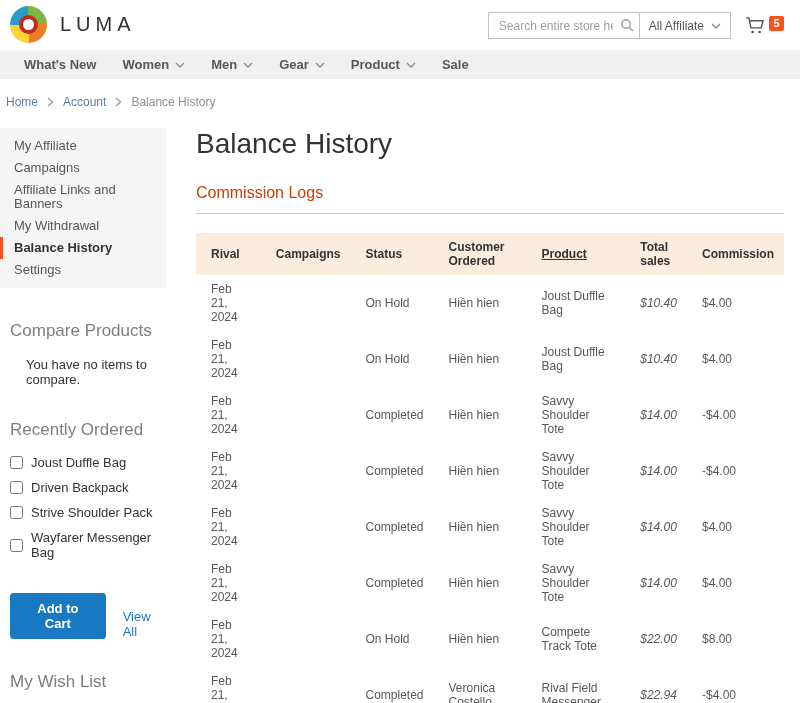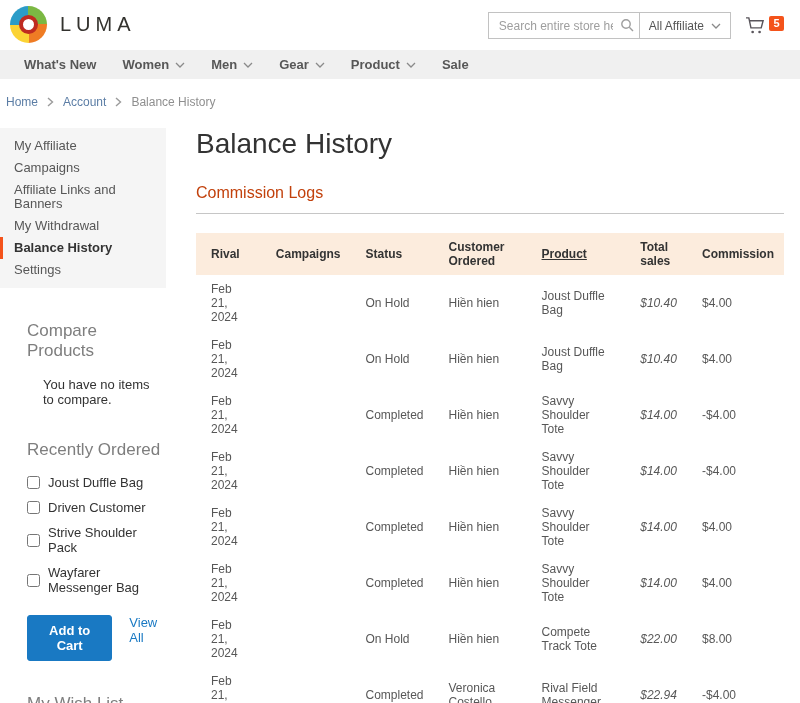--- a/index.html
+++ b/index.html
@@ -41,26 +41,26 @@
 
   
   .columns { display:flex; padding-right:16px; }
   .sidebar { width:166px; flex-shrink:0; }
   .main { flex:1; padding-left:30px; }
 
   
   .account-nav { background:var(--sidebar_bg,#f5f5f5); padding:7px 0; }
   .account-item { display:block; padding:4px 12px 4px 11px; font-size:13px; color:var(--text_gray,#575757); border-left:3px solid transparent; line-height:14px; }
   .account-item.active { font-weight:bold; color:#333; border-left-color:var(--accent_orange,#f4531b); }
-  .side-block { margin-top:33px; padding-left:27px; }
+  .side-block { margin-top:33px; padding-left:10px; }
   .side-title { font-size:17px; font-weight:400; color:var(--title_gray,#7e7e7e); margin:0 0 15px; }
   .side-text { font-size:13px; color:#333; margin:16px; }
   .ro-item { display:flex; align-items:center; gap:8px; margin:10px 0; font-size:13px; color:#333; }
   .ro-item input { width:13px; height:13px; margin:0; cursor:pointer; }
-  .side-actions { display:flex; align-items:flex-start; gap:17px; margin-top:20px; }
+  .side-actions { display:flex; align-items:flex-end; gap:17px; margin-top:33px; }
   .btn-primary { background:var(--brand_blue,#1979c3); color:#fff; border:1px solid var(--brand_blue,#1979c3); border-radius:3px; font-family:inherit; font-size:13px; font-weight:bold; padding:7px 13px; cursor:pointer; }
   .view-all { color:var(--brand_blue,#1979c3); font-size:13px; }
 
   
   .page-title { font-size:28px; font-weight:300; color:#333; margin:0 0 24px; }
   .section-title { font-size:16px; font-weight:300; color:#c2410c; margin:0; padding-bottom:11px; border-bottom:1px solid #c6c6c6; }
   table { width:100%; border-collapse:collapse; margin-top:19px; }
   th { background:var(--table_header_bg,#fcecdd); font-size:12px; font-weight:bold; color:#333; text-align:left; padding:7px 10px 7px 15px; }
   td { font-size:12px; color:var(--text_gray,#575757); padding:7px 10px 7px 15px; }
   td.italic, .italic { font-style:italic; }
@@ -172,21 +172,21 @@
 
       <div class="side-block">
         <h3 class="side-title">Recently Ordered</h3>
         <div id="ro-list">
             <div class="ro-item">
               <input type="checkbox" style="">
               <span>Joust Duffle Bag</span>
             </div>
             <div class="ro-item">
               <input type="checkbox" style="">
-              <span>Driven Customer</span>
+              <span>Driven Backpack</span>
             </div>
             <div class="ro-item">
               <input type="checkbox" style="">
               <span>Strive Shoulder Pack</span>
             </div>
             <div class="ro-item">
               <input type="checkbox" style="">
               <span>Wayfarer Messenger Bag</span>
             </div>
           </div>

